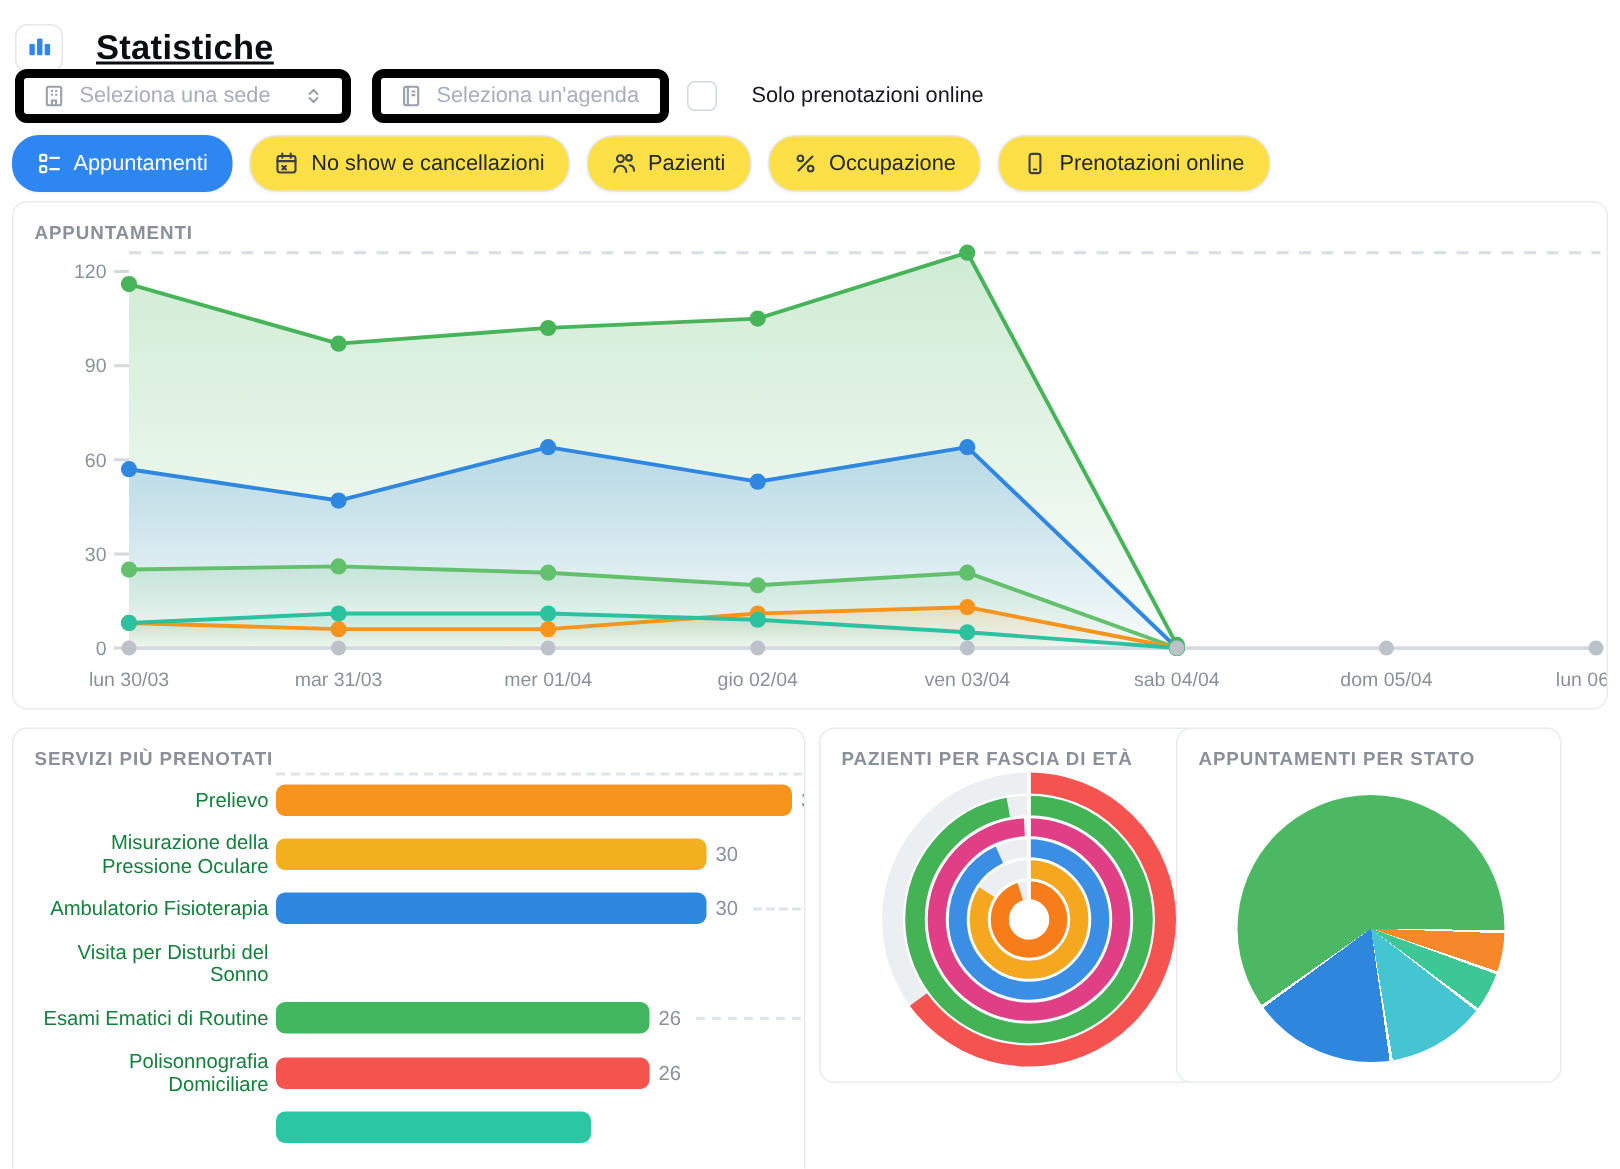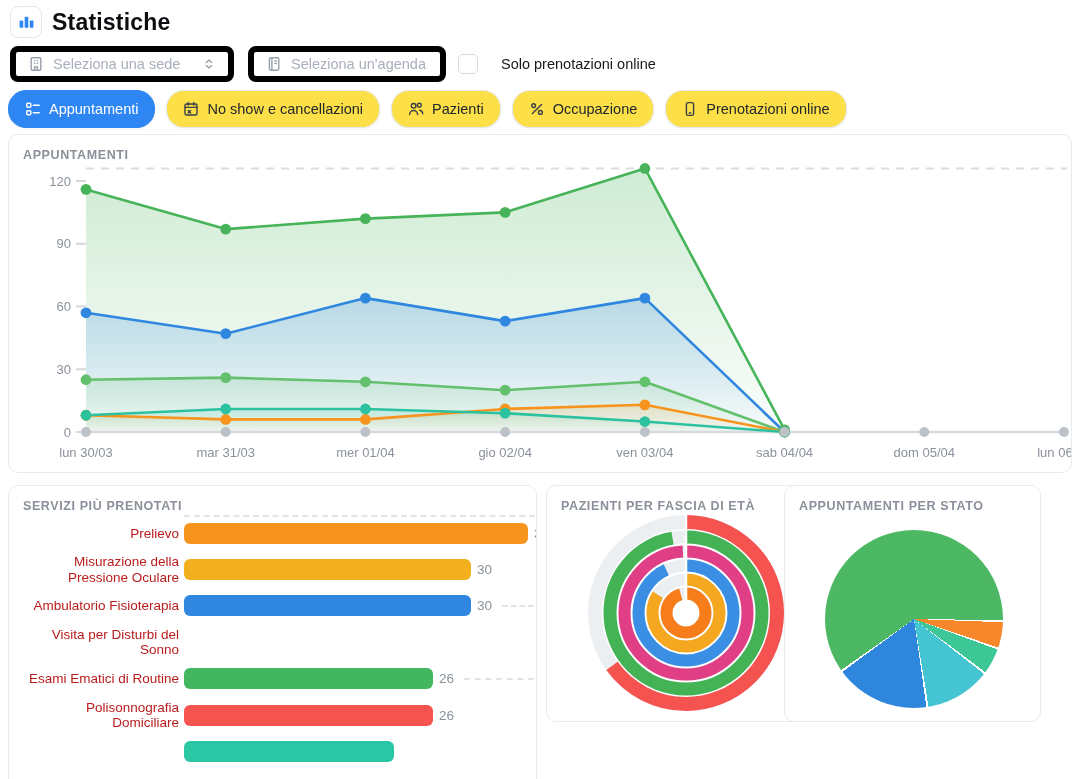--- a/index.html
+++ b/index.html
@@ -4,21 +4,21 @@
 <style>
   html,body{margin:0;padding:0;}
   body{
     width:1080px;height:779px;overflow:hidden;background:#ffffff;
     font-family:"Liberation Sans","DejaVu Sans",sans-serif;color:#16181d;position:relative;
   }
   .page{position:absolute;inset:0;}
   
   .header{position:absolute;left:10px;top:6px;display:flex;align-items:center;gap:10px;}
   .app-icon{width:30px;height:30px;border:1px solid #e4e7eb;border-radius:8px;display:flex;align-items:center;justify-content:center;color:#2e86f2;background:#fff;}
-  .page-title{font-size:23px;font-weight:bold;margin:0;color:#0c0d10;letter-spacing:.2px;}
+  .page-title{font-size:23px;font-weight:bold;margin:12px;color:#0c0d10;letter-spacing:.2px;text-decoration:underline;}
   
   .filters{position:absolute;left:10px;top:46px;display:flex;align-items:center;gap:14px;}
   .select{height:36px;border:6px solid #000000;border-radius:8px;background:#fff;display:flex;align-items:center;padding:0 12px;gap:9px;box-sizing:border-box;}
   .select .ph{font-size:14.5px;color:#a8afba;flex:1;white-space:nowrap;}
   .sicon{color:#9aa1ab;display:flex;align-items:center;}
   .select.sede{width:224px;}
   .select.agenda{width:198px;}
   .checkwrap{display:flex;align-items:center;gap:23px;margin-left:-2px;}
   .checkbox{width:20px;height:20px;border:1.5px solid #d3d8de;border-radius:5px;background:#fff;box-sizing:border-box;}
   .chklabel{font-size:14.5px;color:#16181d;}
@@ -33,21 +33,21 @@
   .card-title{font-size:12.5px;font-weight:bold;letter-spacing:.6px;color:#8a9099;position:absolute;left:14px;top:13px;text-transform:uppercase;}
   .card-main{left:8px;top:134px;width:1064px;height:339px;}
   .card-bars{left:8px;top:485px;width:529px;height:310px;}
   .card-donut{left:546px;top:485px;width:259px;height:237px;}
   .card-pie{left:784px;top:485px;width:257px;height:237px;}
   .card-main svg{position:absolute;left:0;top:0;}
   
   .bars-rows{position:absolute;left:14px;top:29px;right:0;}
   .bars-topline{position:absolute;left:161px;right:1px;top:0;border-top:2px dashed #e0e3e8;}
   .brow{display:flex;align-items:center;height:36.4px;}
-  .blabel{width:156px;text-align:right;font-size:13.5px;color:#b91c1c;line-height:1.12;padding-right:0;}
+  .blabel{width:156px;text-align:right;font-size:13.5px;color:#15803d;line-height:1.12;padding-right:0;}
   .btrack{flex:1;display:flex;align-items:center;margin-left:5px;min-width:0;}
   .bbar{height:21px;border-radius:6px;flex-shrink:0;}
   .bval{font-size:13.5px;color:#8a919b;margin-left:6px;flex-shrink:0;}
   .bdash{flex:1;border-top:2px dashed #e0e3e8;margin-left:10px;margin-right:2px;}
   
   .donut-svg{position:absolute;left:29px;top:17px;}
   .pie{position:absolute;left:40px;top:44px;width:178px;height:178px;border-radius:50%;}
 </style>
 </head>
 <body>

